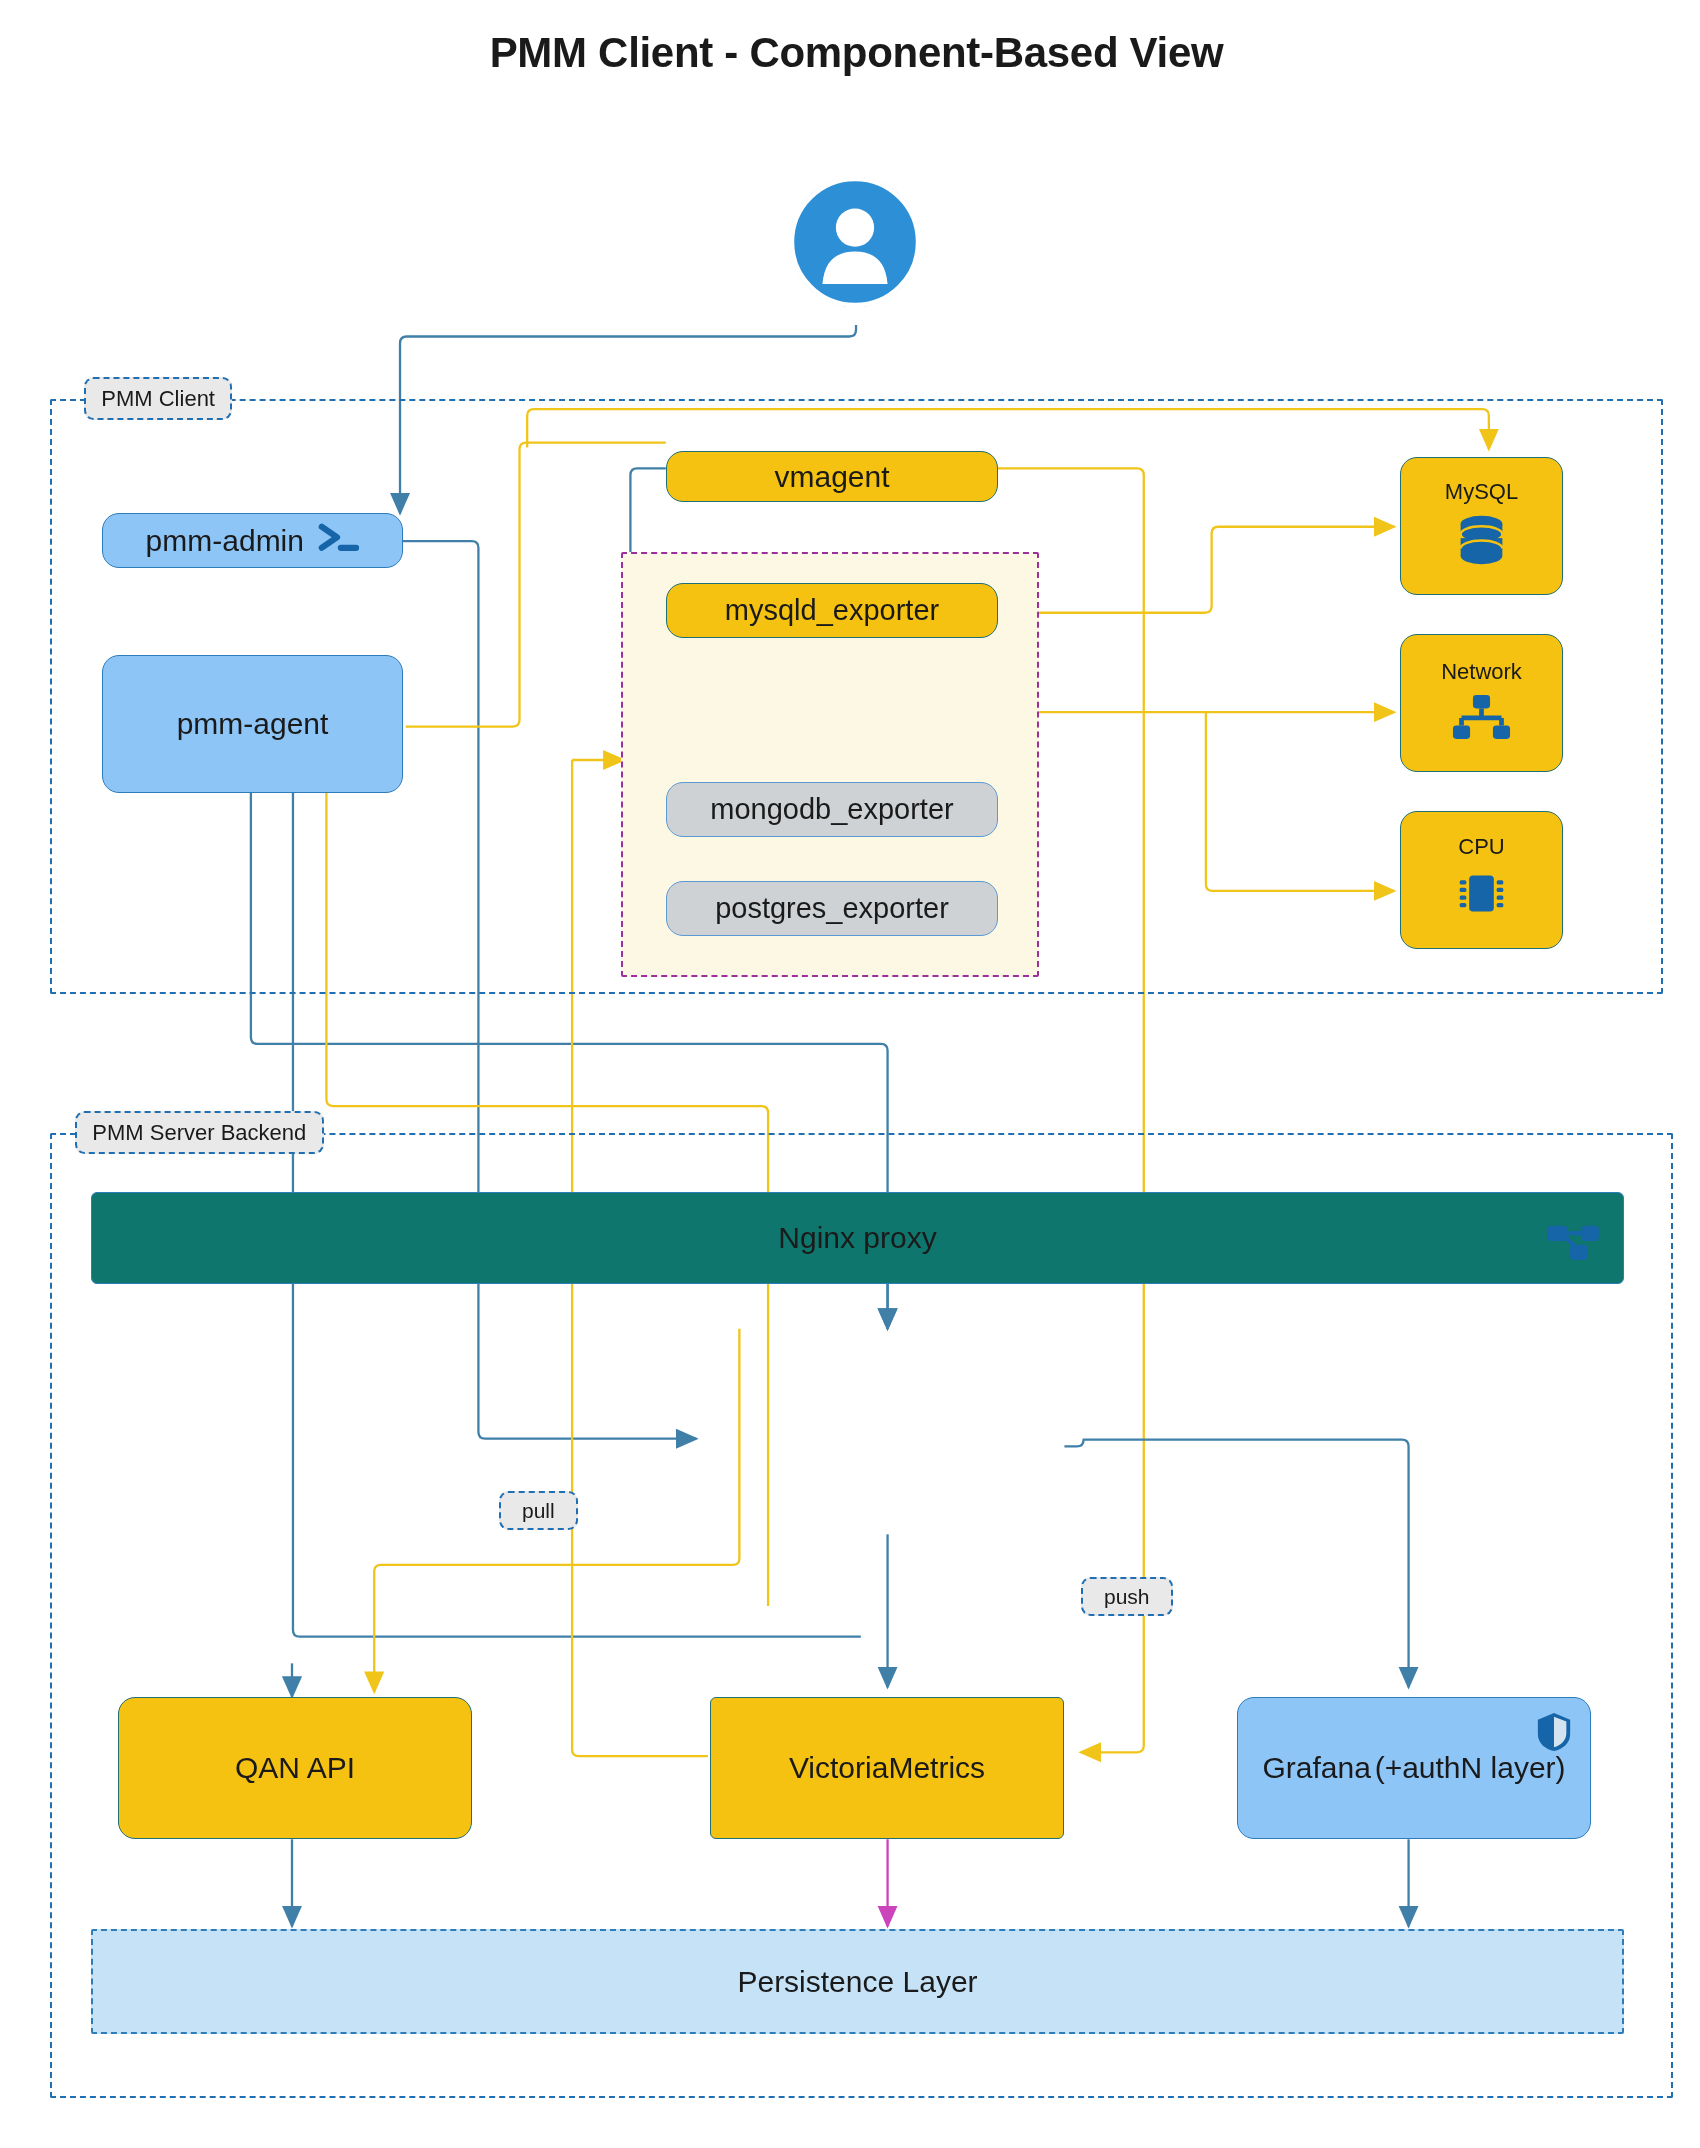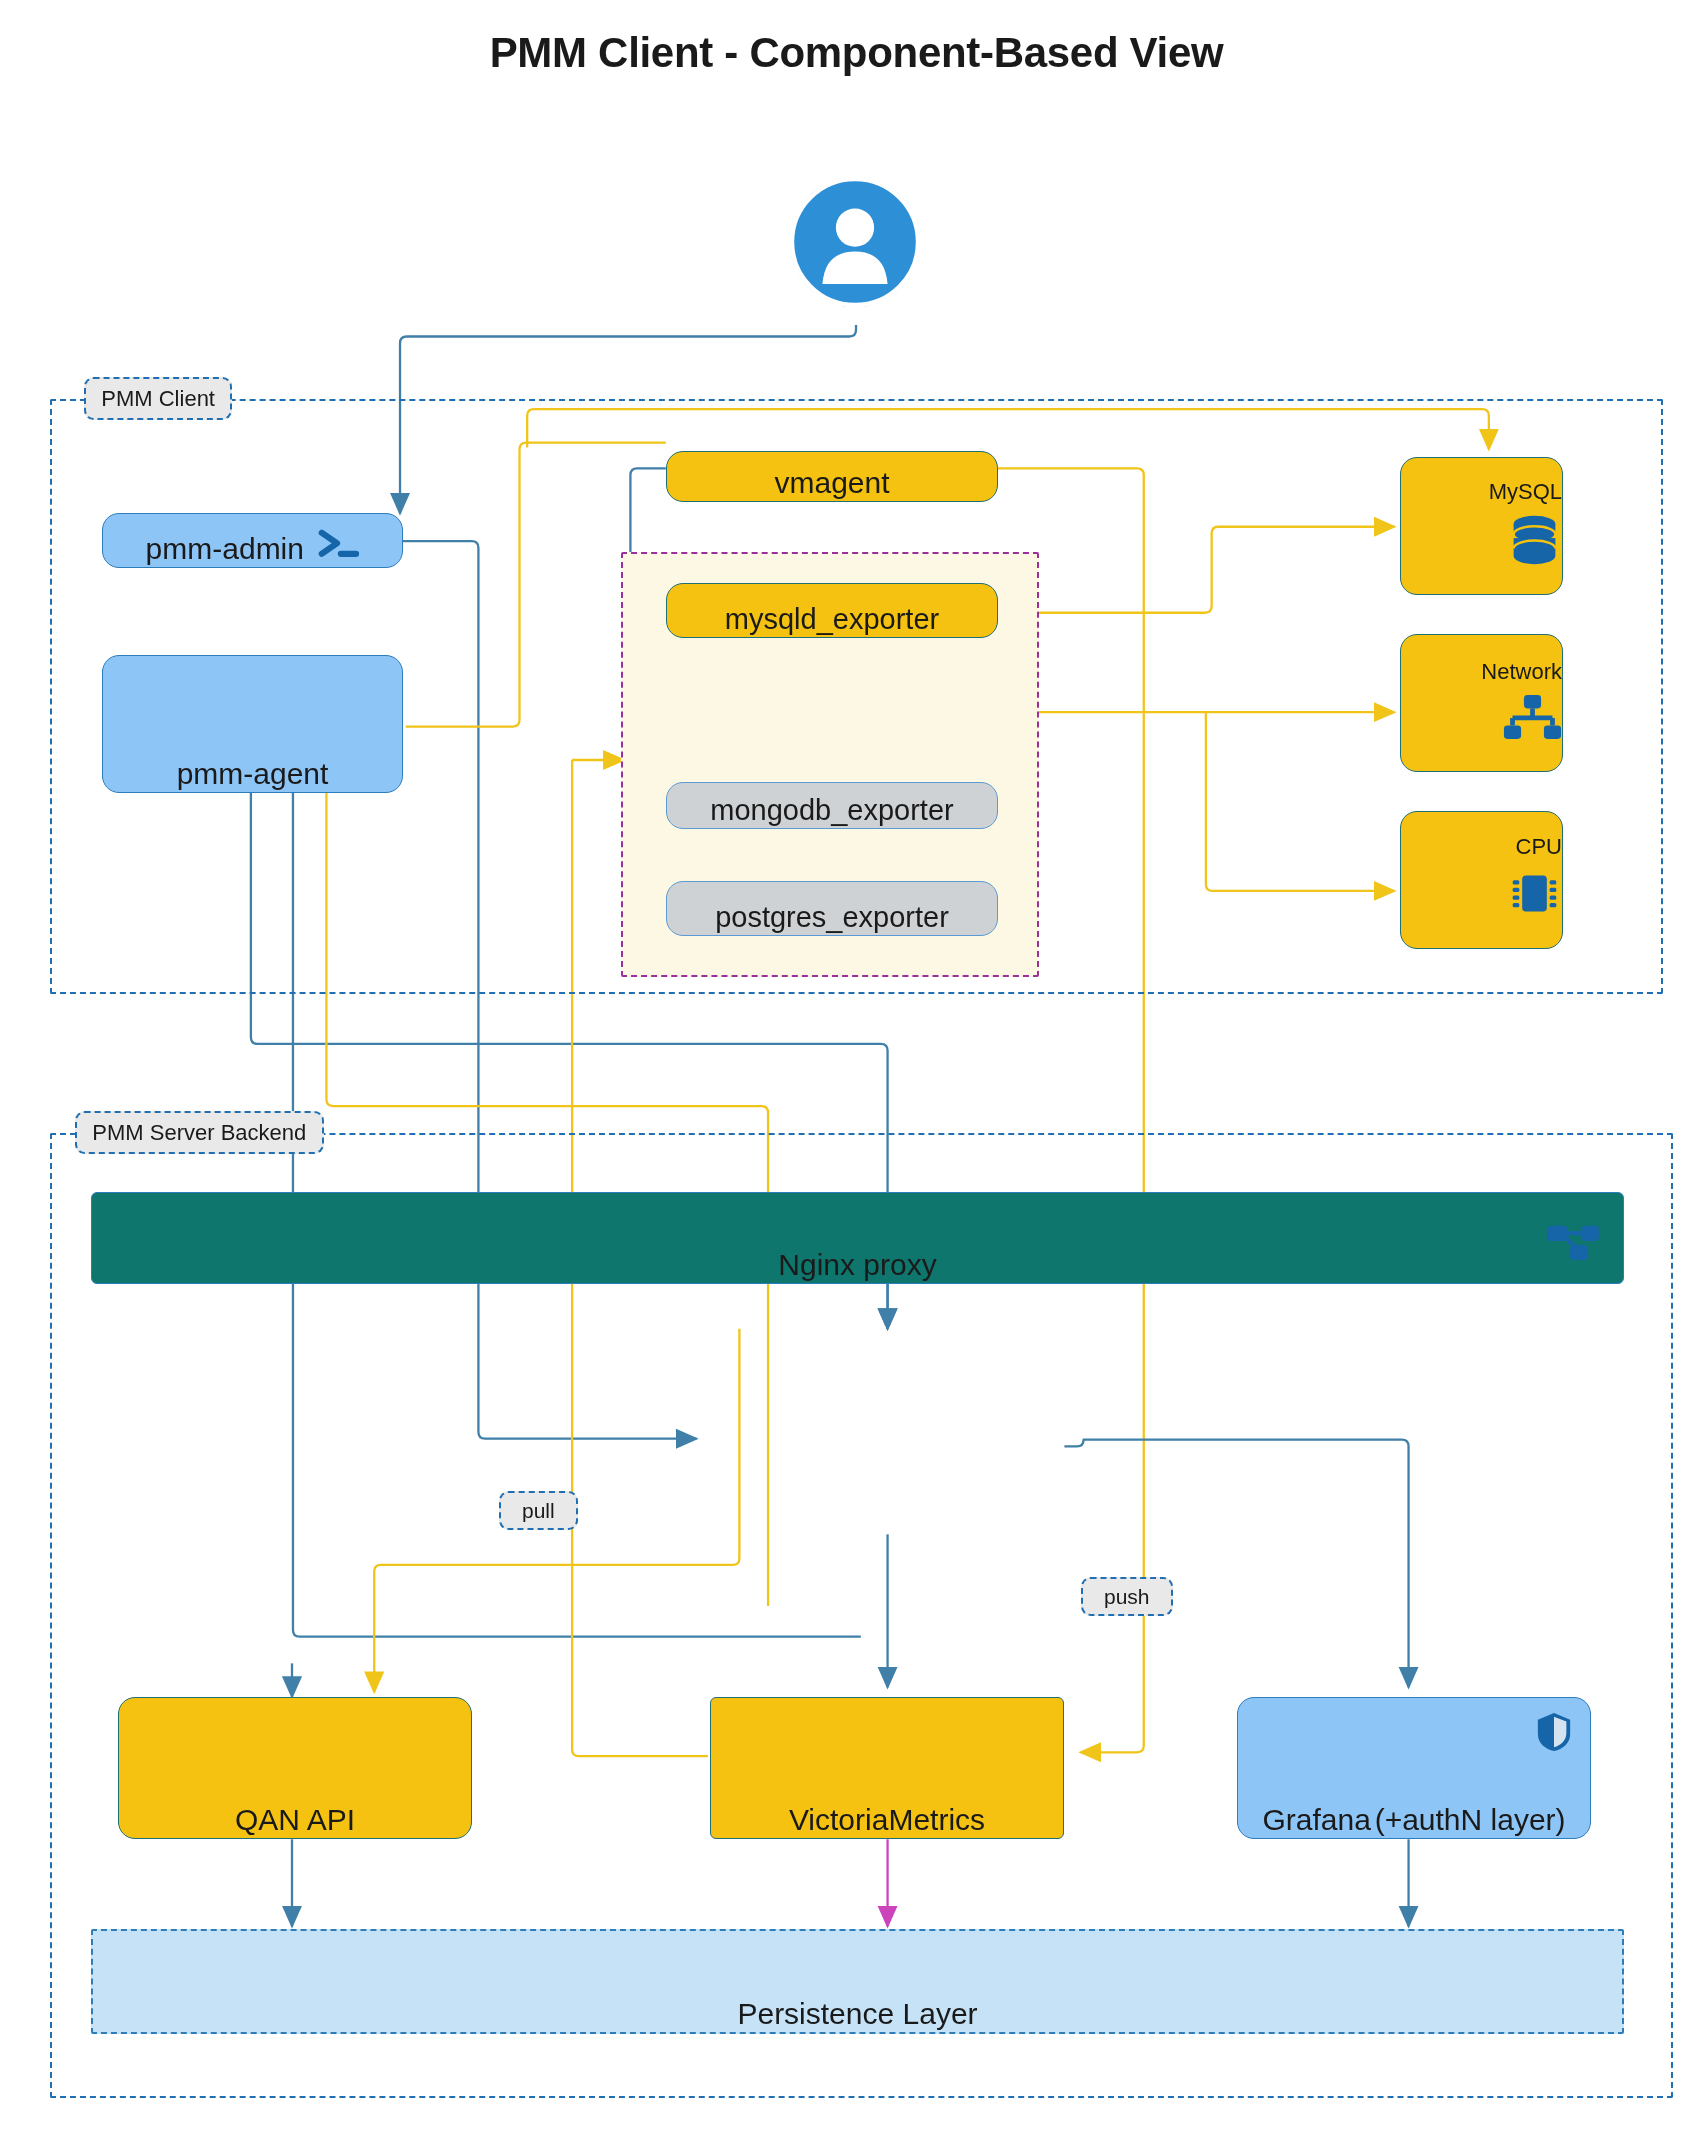--- a/index.html
+++ b/index.html
@@ -13,21 +13,21 @@
   }
 
   
   .group{position:absolute;border:2.9px dashed #1f6fb2;border-radius:1.9px;background:transparent;}
   .group-label{
     position:absolute;background:#e9e9e9;border:2.9px dashed #1f6fb2;border-radius:9.6px;
     font-size:22px;color:#1a1a1a;padding:6.7px 15.3px;white-space:nowrap;
   }
 
   
-  .node{position:absolute;box-sizing:border-box;display:flex;align-items:flex-end;justify-content:center;
+  .node{position:absolute;box-sizing:border-box;display:flex;align-items:center;justify-content:center;
         text-align:center;line-height:1.25;color:#1a1a1a;}
   .n-blue{background:#8ec5f7;border:1.9px solid #2d7dbb;border-radius:17px;}
   .n-yellow{background:#f5c211;border:1.9px solid #1f6f76;border-radius:17px;}
   .n-gray{background:#cfd2d4;border:1.9px solid #5b9bd5;border-radius:17px;}
   .n-lightblue{background:#0f766e;border:1.9px solid #2d7dbb;border-radius:6px;}
   .n-persist{background:#c6e2f7;border:2.9px dashed #2d7dbb;border-radius:1.9px;}
 
   .exporter-zone{position:absolute;background:#fdf8e3;border:2.9px dashed #9b2f9b;border-radius:1.9px;}
 
   
@@ -155,21 +155,21 @@
     <span>pmm-agent</span>
   </div>
 
   <div class="node n-yellow" style="left:660px;top:451px;width:332px;height:51px;font-size:30px;">
     <span>vmagent</span>
   </div>
 
   <div class="node n-yellow" style="left:660px;top:583px;width:332px;height:55px;font-size:29px;">
     <span>mysqld_exporter</span>
   </div>
-  <div class="node n-gray" style="left:660px;top:782px;width:332px;height:47px;font-size:29px;">
+  <div class="node n-gray" style="left:660px;top:782px;width:332px;height:55px;font-size:29px;">
     <span>mongodb_exporter</span>
   </div>
   <div class="node n-gray" style="left:660px;top:881px;width:332px;height:55px;font-size:29px;">
     <span>postgres_exporter</span>
   </div>
 
   <div class="node n-yellow" style="left:1394px;top:457px;width:163px;height:138px;flex-direction:column;font-size:22px;gap:7.6px;">
     <span>MySQL</span>
     <span class="icon" style="position:relative;">
       <svg width="55" height="54" viewBox="0 0 58 56">

